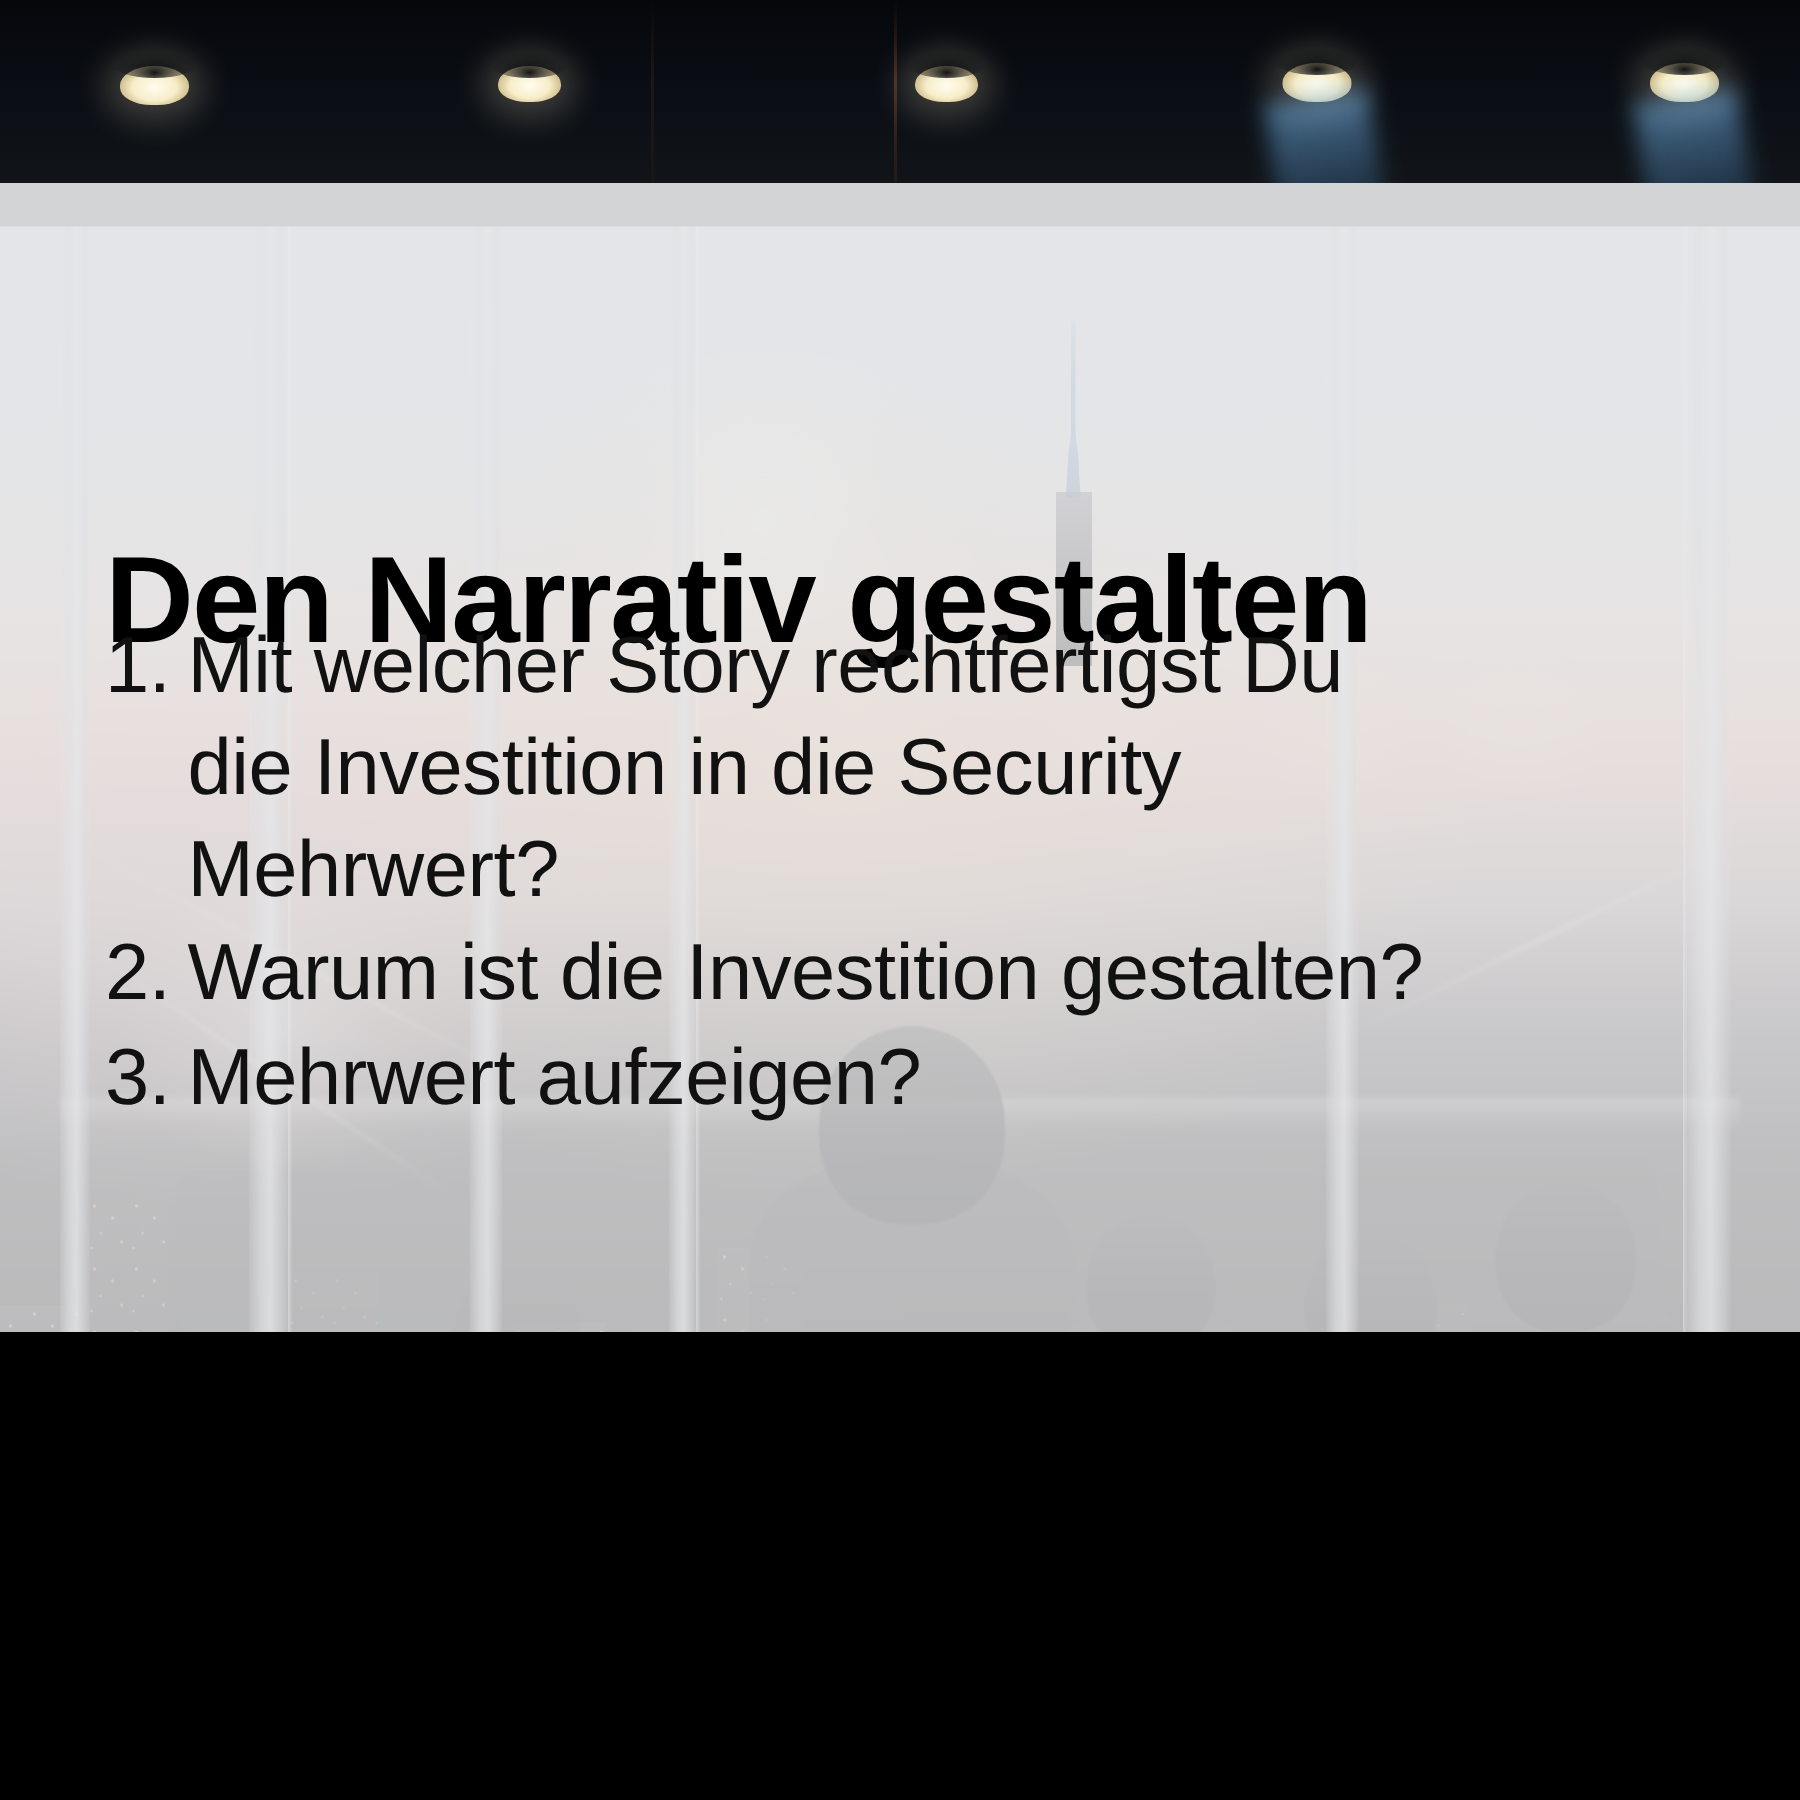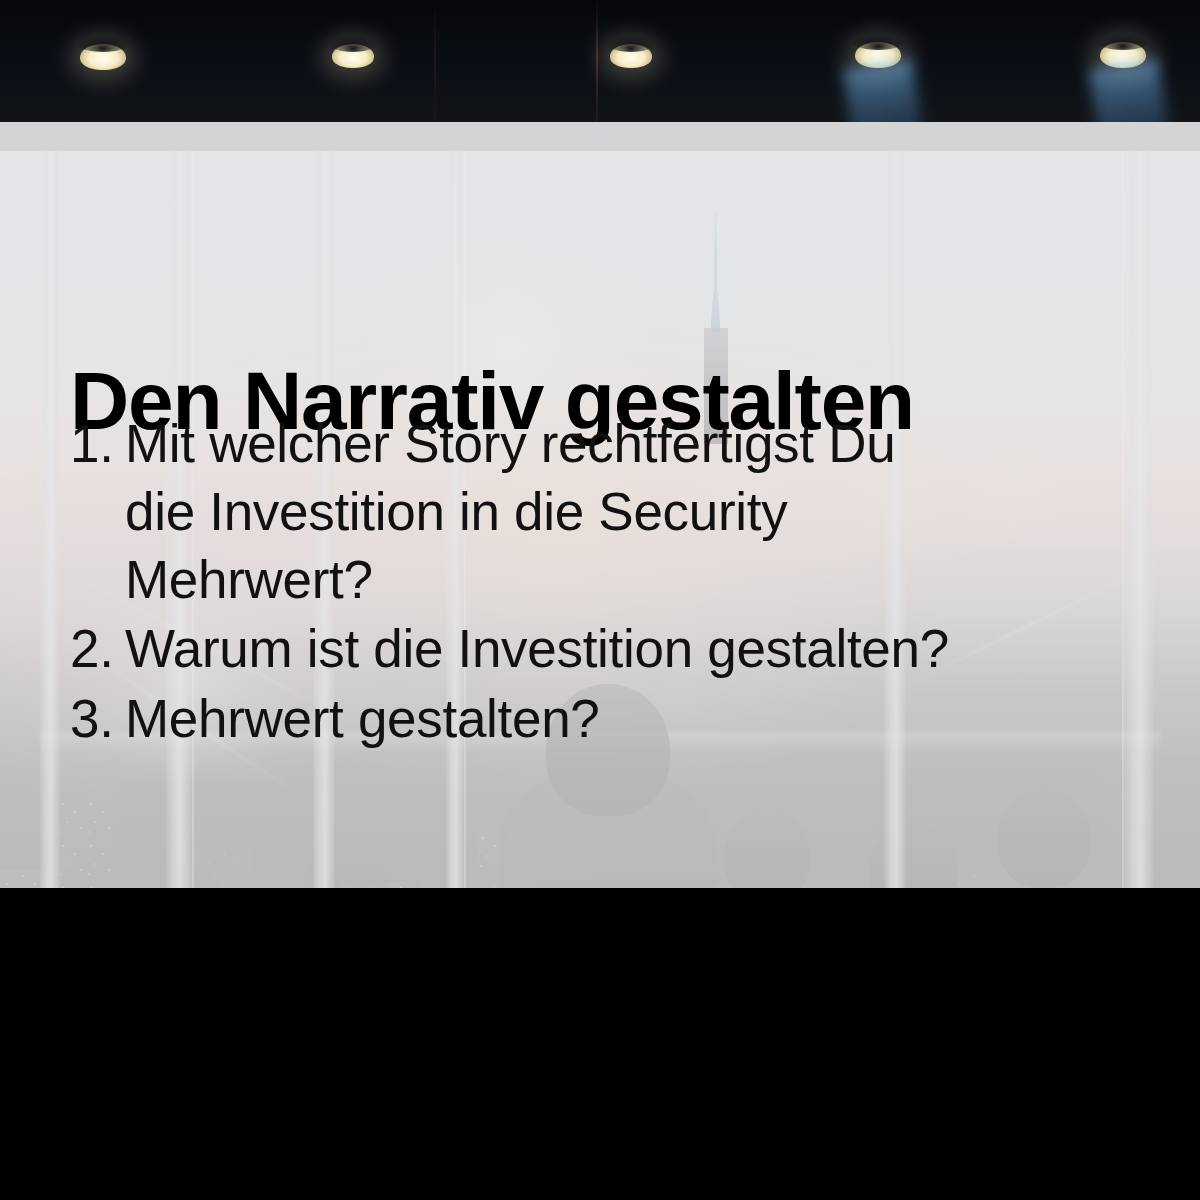--- a/index.html
+++ b/index.html
@@ -432,19 +432,19 @@
       <li class="list-item">
         <span class="marker">2.</span>
         <span class="item-text">
           <span class="l2">Warum ist die Investition gestalten?</span>
         </span>
       </li>
 
       <li class="list-item">
         <span class="marker">3.</span>
         <span class="item-text">
-          <span class="l2">Mehrwert gestalten?</span>
+          <span class="l2">Mehrwert aufzeigen?</span>
         </span>
       </li>
 
     </ol>
   </div>
 </div>
 
 </body></html>

